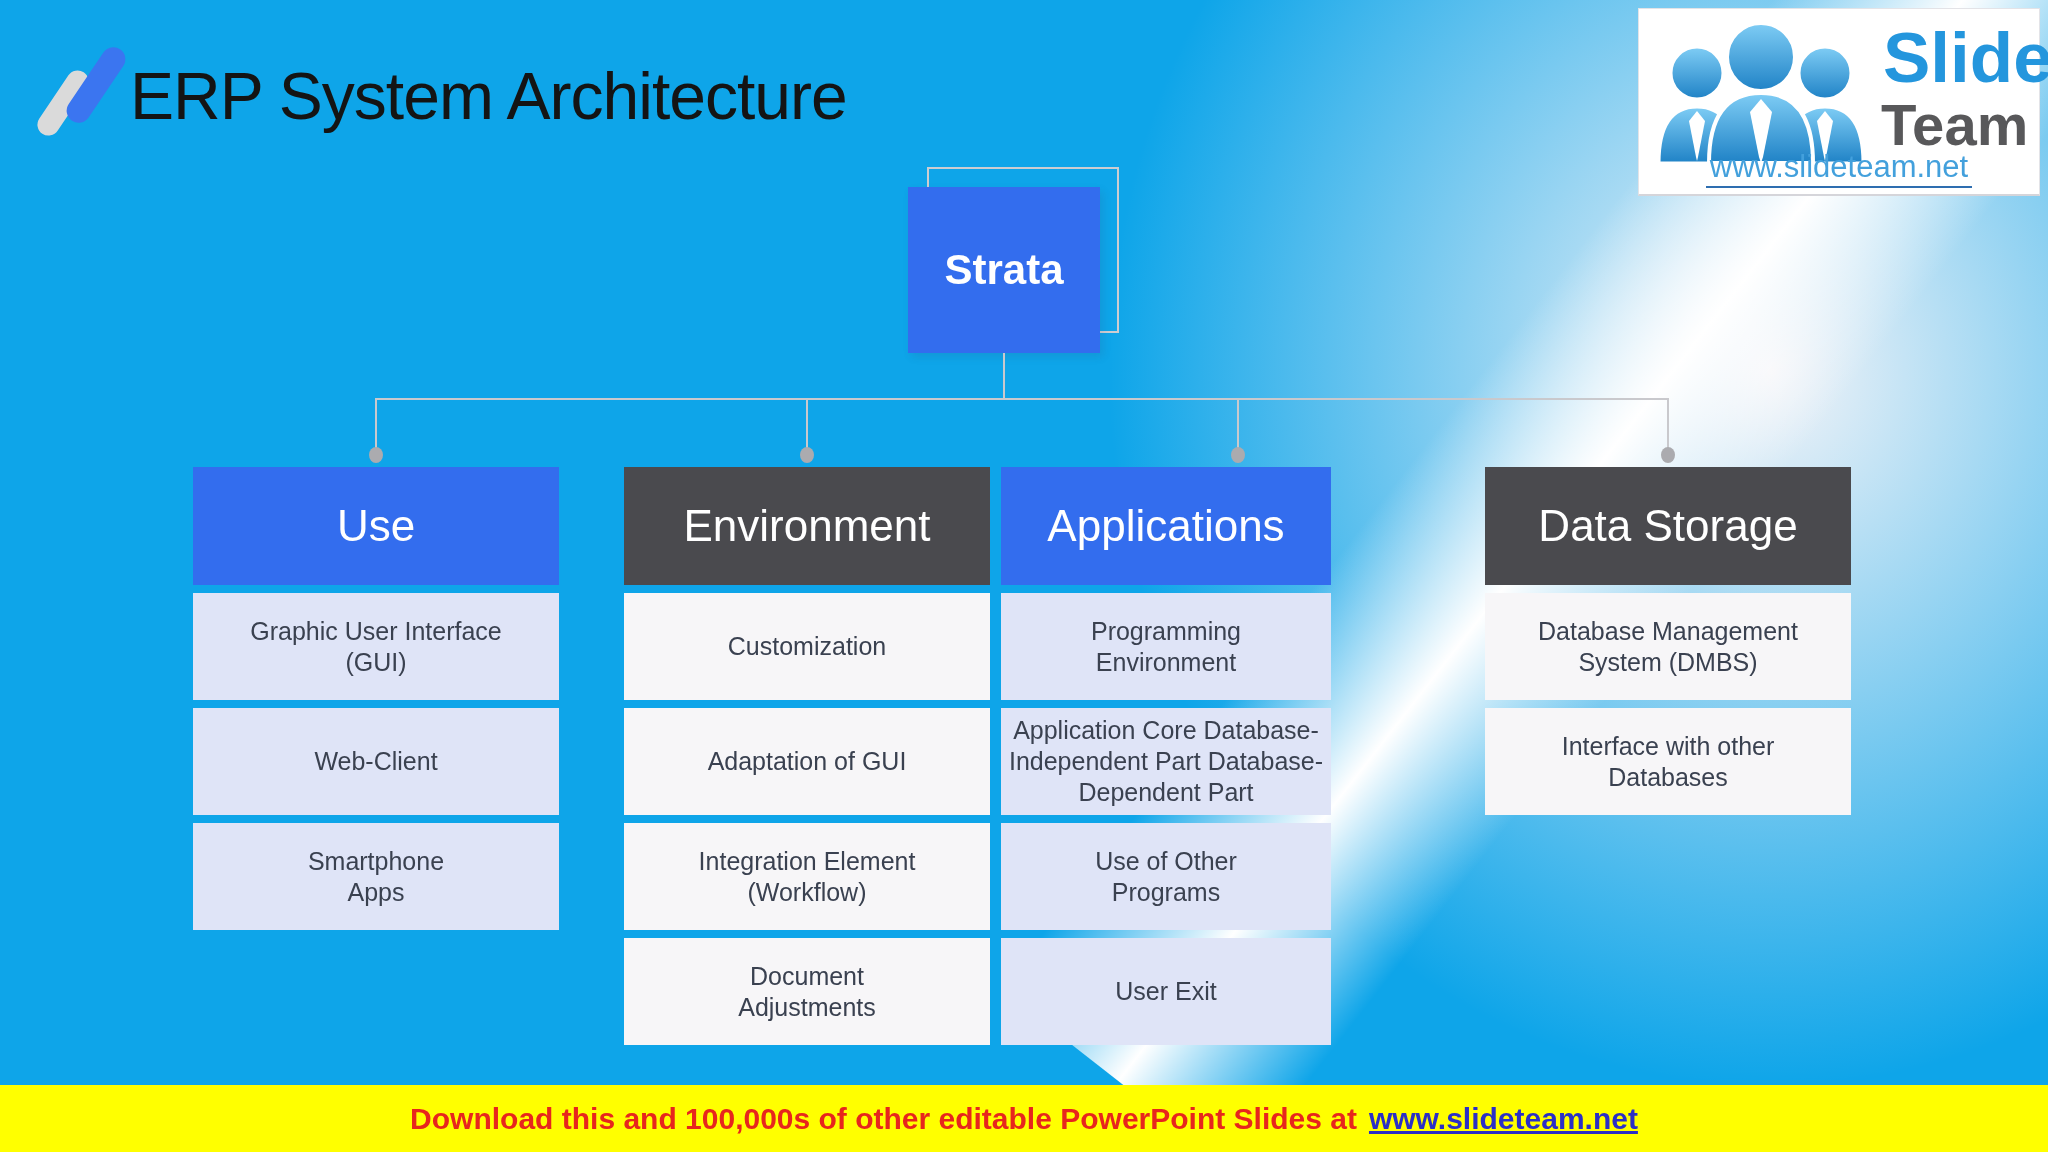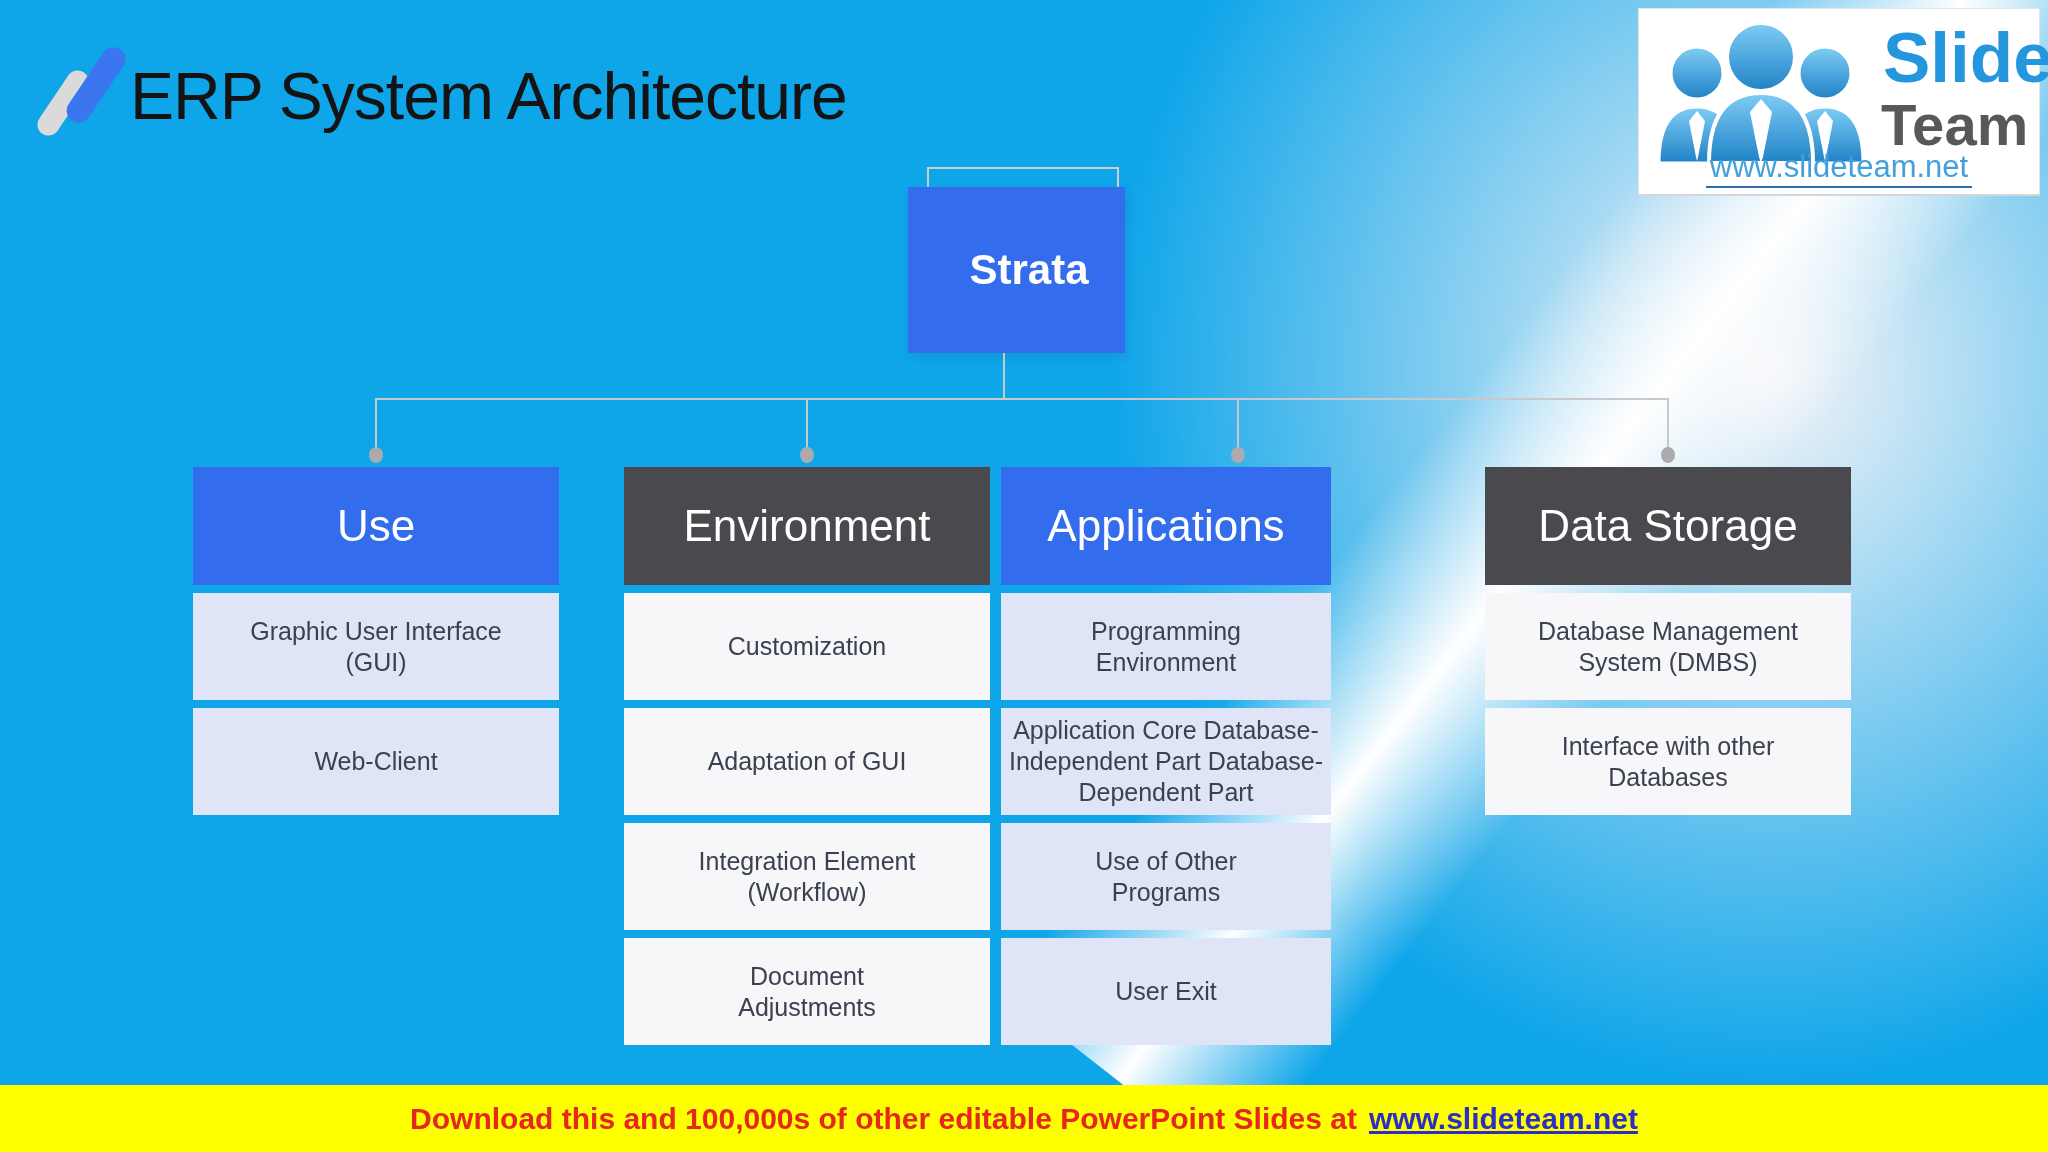--- a/index.html
+++ b/index.html
@@ -46,21 +46,20 @@
   .ghost-box{
     position:absolute;left:927px;top:167px;width:192px;height:166px;
     border:2px solid #cdcdd1;background:transparent;box-sizing:border-box;
   }
   .root-box{
     position:absolute;left:908px;top:187px;width:192px;height:166px;
     background:var(--accent-blue,#336dee);color:#ffffff;
     display:flex;align-items:center;justify-content:center;
     font-size:42px;font-weight:bold;
     box-shadow:3px 4px 8px rgba(60,60,90,0.12);
-    padding-left:25px;
   }
   .line{position:absolute;background:var(--connector,#c9c9cd);}
   .dot{position:absolute;width:14px;height:16px;border-radius:50%;background:#ababaf;}
   .column{position:absolute;top:467px;}
   .col-header{
     height:118px;display:flex;align-items:center;justify-content:center;
     color:#ffffff;font-size:44px;font-weight:400;text-align:center;
   }
   .theme-blue .col-header{background:var(--accent-blue,#336dee);}
   .theme-dark .col-header{background:var(--dark-gray,#4a4a4e);}
@@ -139,20 +138,22 @@
       <div class="line" style="left: 1667px; top: 398px; width: 2px; height: 51px;"></div>
       <div class="dot" style="left: 1661px; top: 447px;"></div>
     </div>
   <div id="columns">
       <div class="column theme-blue" style="left: 193px; width: 366px;">
         <div class="col-header">Use</div>
         <div class="col-items">
           <div class="col-item">Graphic User Interface
 (GUI)</div>
           <div class="col-item">Web-Client</div>
+          <div class="col-item">Smartphone
+Apps</div>
         </div>
       </div>
       <div class="column theme-dark" style="left: 624px; width: 366px;">
         <div class="col-header">Environment</div>
         <div class="col-items">
           <div class="col-item">Customization</div>
           <div class="col-item">Adaptation of GUI</div>
           <div class="col-item">Integration Element
 (Workflow)</div>
           <div class="col-item">Document

